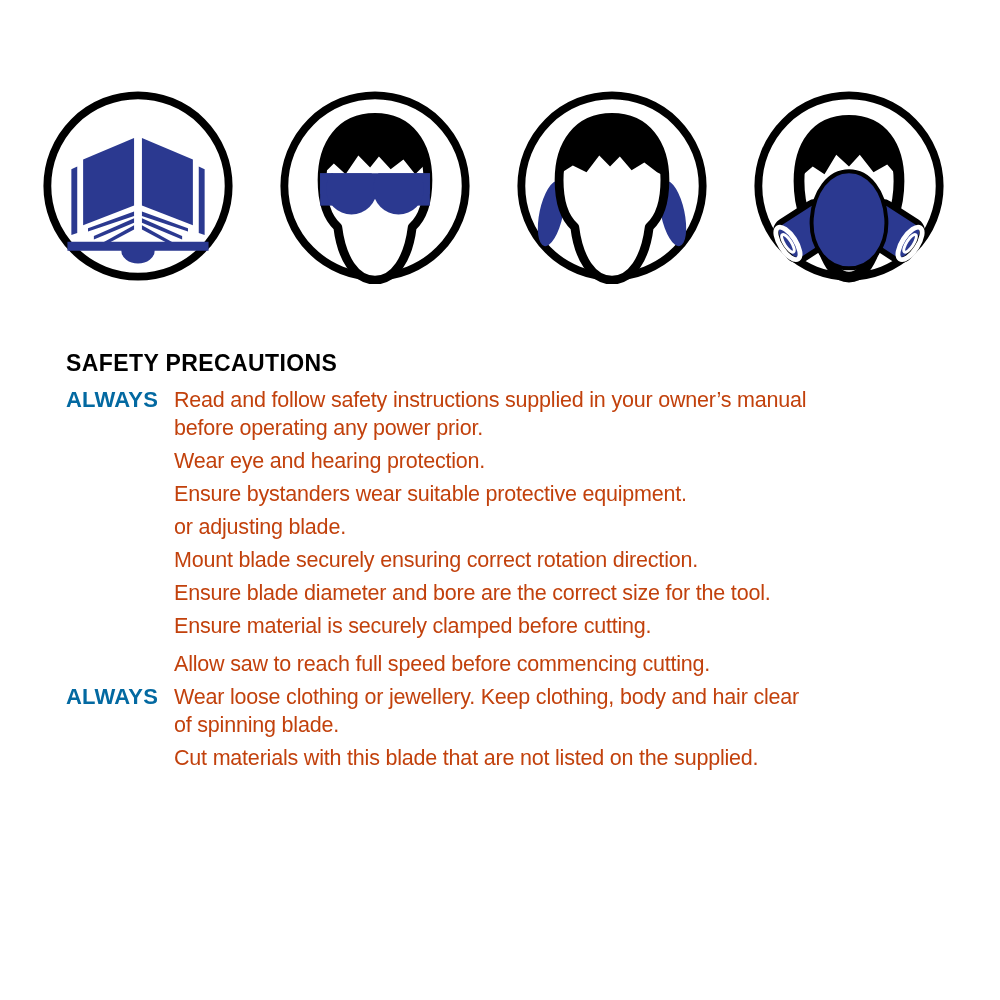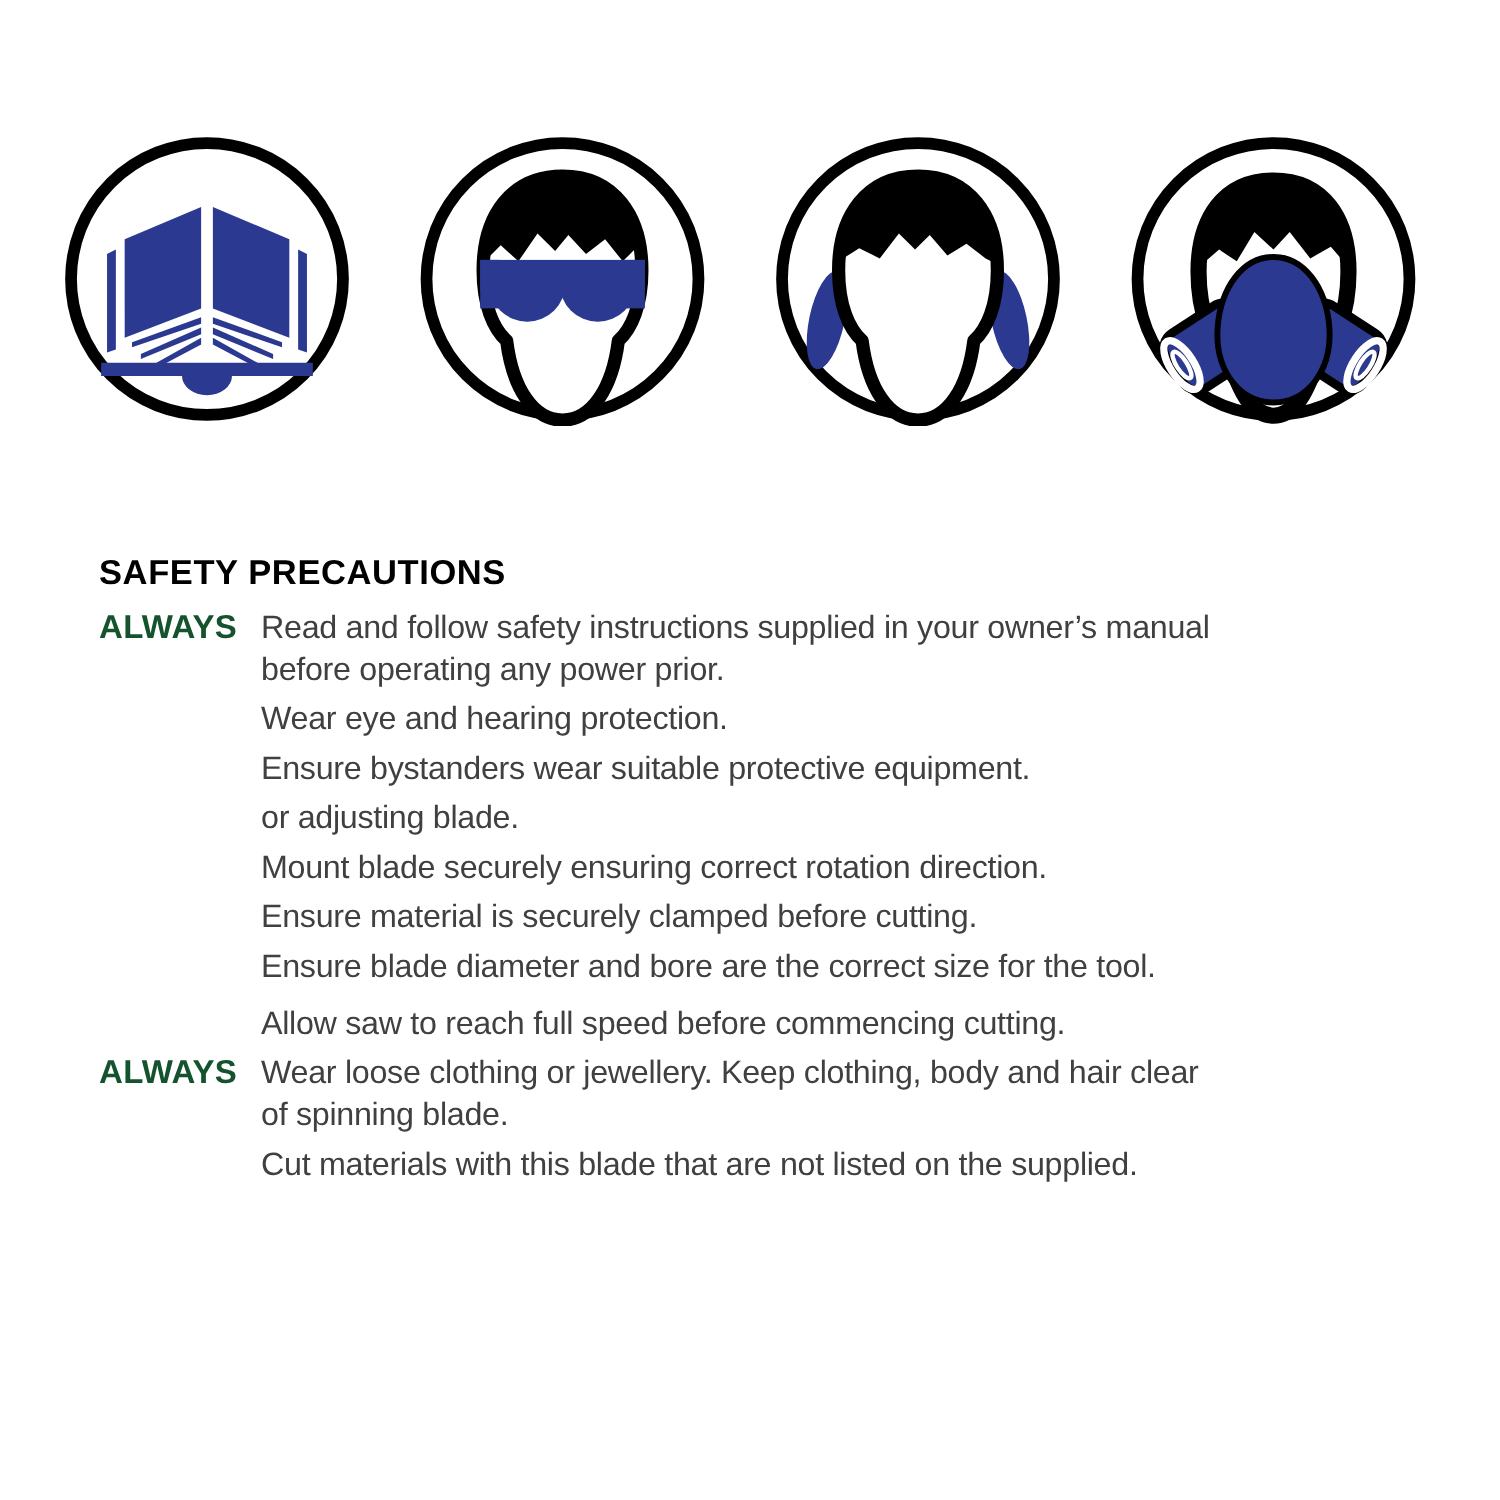--- a/index.html
+++ b/index.html
@@ -13,34 +13,34 @@
   }
   .icons-row {
     position:absolute; left:40px; top:88px;
     display:flex; gap:41px;
   }
   .icon-circle { width:196px; height:196px; }
   .icon-circle svg { width:100%; height:100%; display:block; }
   .fill-accent { fill:var(--accent,#2b3990); }
 
   .textblock {
-    position:absolute; left:66px; top:368px; width:880px;
+    position:absolute; left:66px; top:350px; width:880px;
   }
   .title {
     font-size:23px; font-weight:700; letter-spacing:0.4px;
     color:#000; line-height:26px;
   }
   .rows { margin-top:10px; }
   .row { display:flex; margin-bottom:5px; }
   .row .label {
     flex:none; width:108px;
-    font-size:22px; font-weight:700; color:#14532d;
+    font-size:22px; font-weight:700; color:#0369a1;
     line-height:28px; letter-spacing:0.2px;
   }
-  .row .text { width:760px; color:#404040; }
+  .row .text { width:760px; color:#c2410c; }
   .row .text .line {
     font-size:21.5px; line-height:28px; letter-spacing:-0.2px;
     white-space:nowrap;
   }
 </style>
 </head>
 <body>
 
 <div class="sheet">
 
@@ -153,28 +153,28 @@
   <div class="row">
     <div class="label"></div>
     <div class="text">
             <div class="line">Mount blade securely ensuring correct rotation direction.</div>
           </div>
   </div>
 
   <div class="row">
     <div class="label"></div>
     <div class="text">
+            <div class="line">Ensure blade diameter and bore are the correct size for the tool.</div>
+          </div>
+  </div>
+
+  <div class="row">
+    <div class="label"></div>
+    <div class="text">
             <div class="line">Ensure material is securely clamped before cutting.</div>
-          </div>
-  </div>
-
-  <div class="row">
-    <div class="label"></div>
-    <div class="text">
-            <div class="line">Ensure blade diameter and bore are the correct size for the tool.</div>
           </div>
   </div>
 
   <div class="row">
     <div class="label"></div>
   </div>
 
 
   <div class="row">
     <div class="label"></div>

